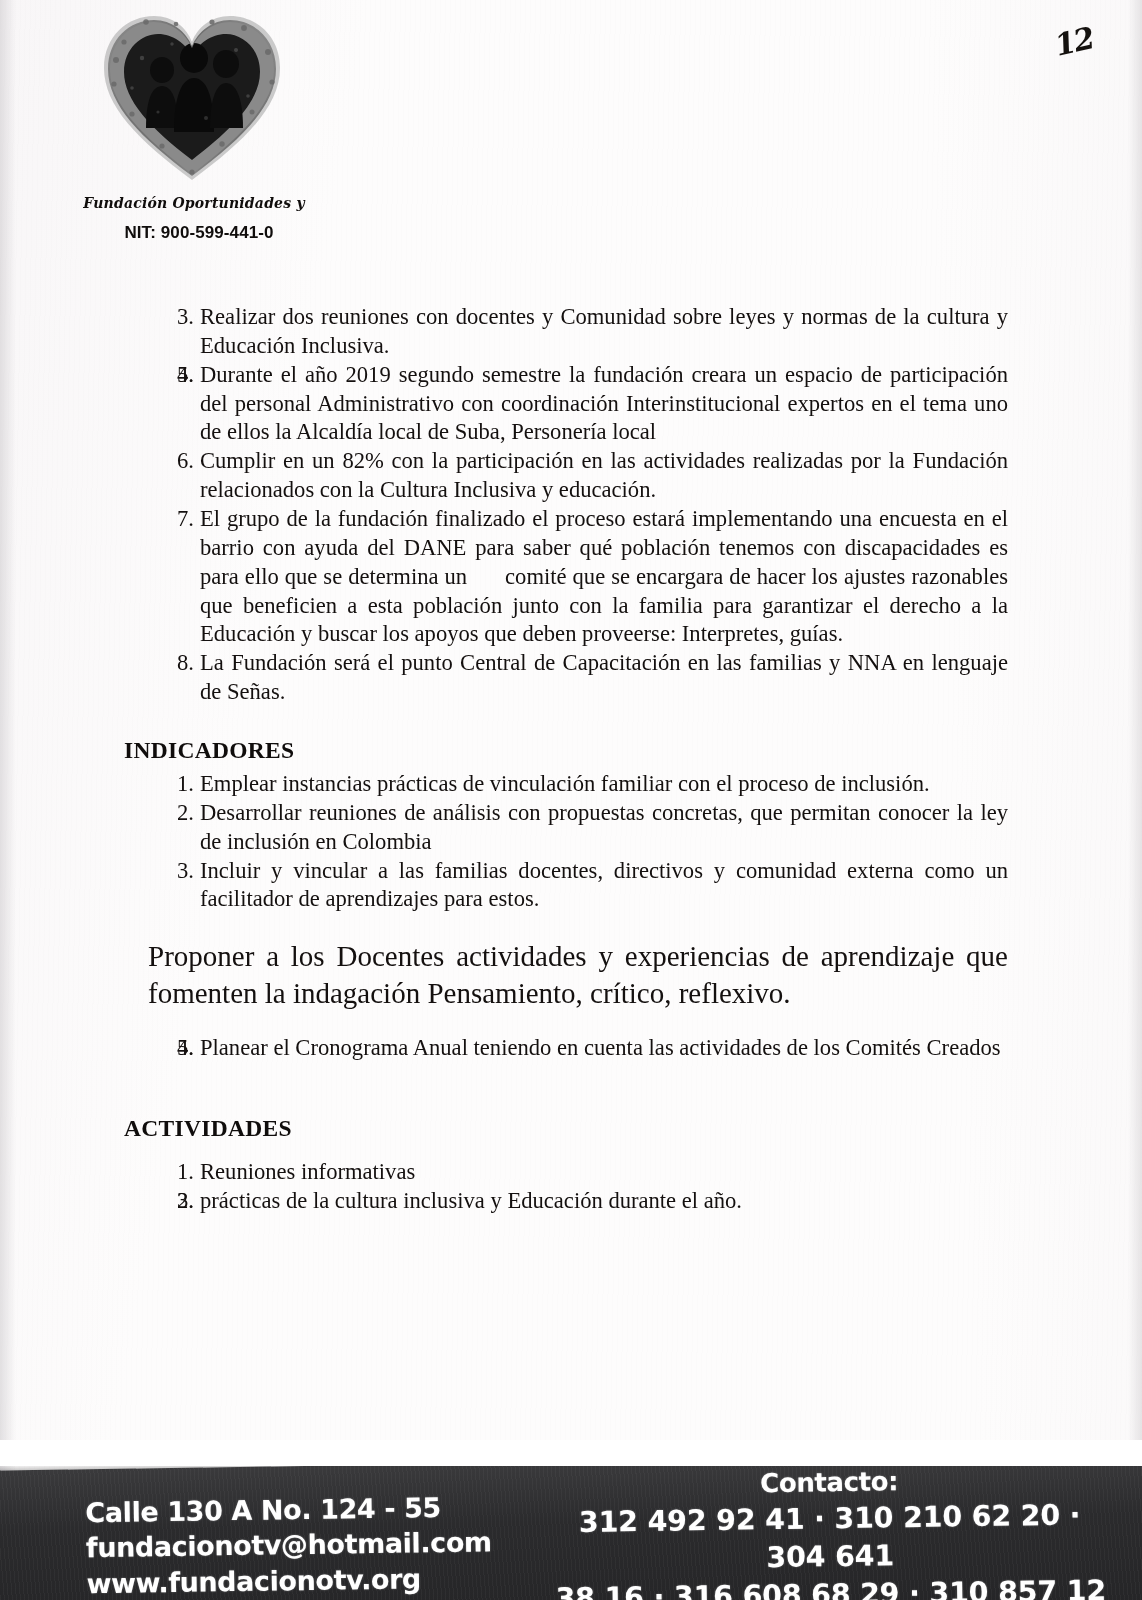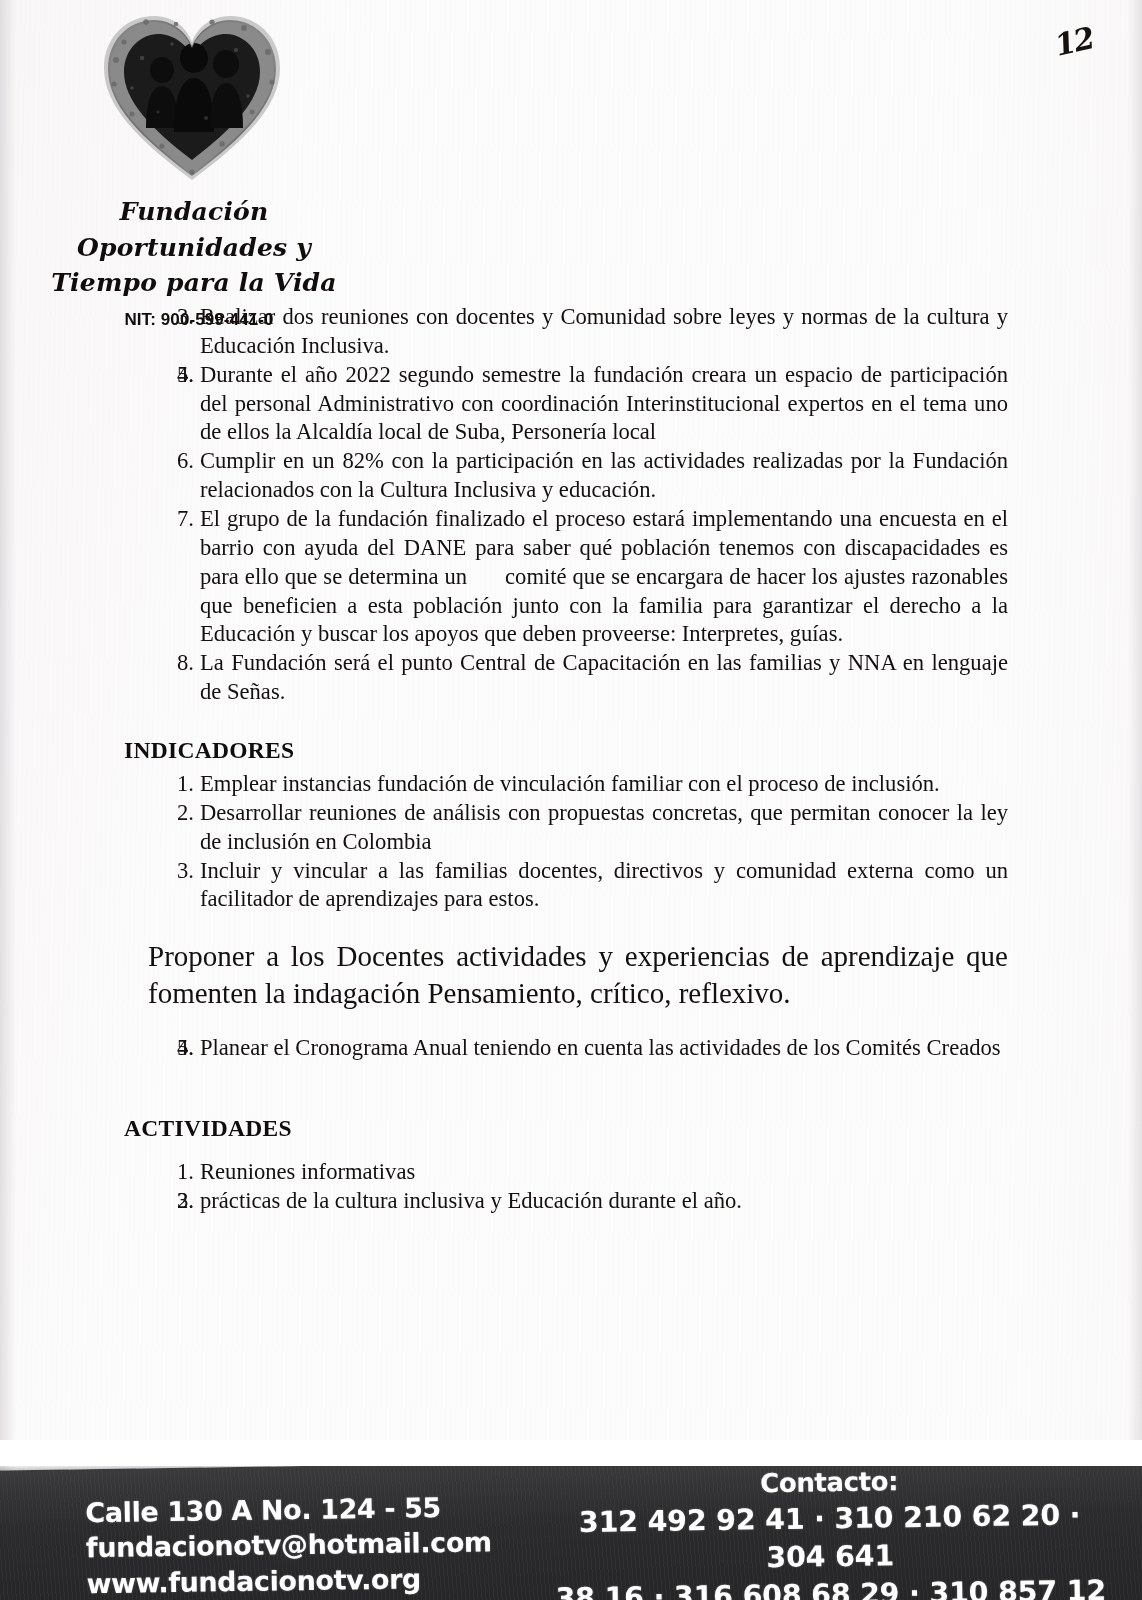--- a/index.html
+++ b/index.html
@@ -76,21 +76,21 @@
     height: 178px;
     margin: 0 auto;
   }
   .heart-svg { display: block; width: 180px; height: 178px; }
 
   .org-name {
     margin-top: 8px;
     font-family: "DejaVu Serif", serif;
     font-style: italic;
     font-weight: bold;
-    font-size: 25px;
+    font-size: 14px;
     line-height: 1.42;
     color: #100d0c;
     letter-spacing: .2px;
     padding-left: 4px;
   }
   .org-name .line2 { display: block; }
   .nit {
     margin-top: 9px;
     font-family: Liberation Sans, sans-serif;
     font-weight: bold;
@@ -280,59 +280,58 @@
           <circle cx="90" cy="164" r="2.6"></circle>
             <circle cx="60" cy="138" r="2.6"></circle>
           <circle cx="30" cy="106" r="2.6"></circle>
             <circle cx="12" cy="76" r="2.6"></circle>
         </g>
       </svg>
     </div>
 
     <div class="org-name">
       <span>Fundación Oportunidades y</span>
-      <span class="line2">Tiempo para la Vida</span>
     </div>
     <div class="nit">NIT: 900-599-441-0</div>
   </div>
 
   <div class="body-col">
 
     <ol class="num-list list-main">
       <li>
         <span class="marker">3.</span>
         <span>Realizar dos reuniones con docentes y Comunidad sobre leyes y normas de la cultura y Educación Inclusiva.</span>
       </li>
       <li>
         <span class="marker">4.</span>
       </li>
       <li>
         <span class="marker">5.</span>
-        <span>Durante el año 2022 segundo semestre la fundación creara un espacio de participación del personal Administrativo con coordinación Interinstitucional expertos en el tema uno de ellos la Alcaldía local de Suba, Personería local</span>
+        <span>Durante el año 2019 segundo semestre la fundación creara un espacio de participación del personal Administrativo con coordinación Interinstitucional expertos en el tema uno de ellos la Alcaldía local de Suba, Personería local</span>
       </li>
       <li>
         <span class="marker">6.</span>
         <span>Cumplir en un 82% con la participación en las actividades realizadas por la Fundación relacionados con la Cultura Inclusiva y educación.</span>
       </li>
       <li>
         <span class="marker">7.</span>
         <span>El grupo de la fundación finalizado el proceso estará implementando una encuesta en el barrio con ayuda del DANE para saber qué población tenemos con discapacidades es para ello que se determina un</span><span class="wide-space"></span><span>comité que se encargara de hacer los ajustes razonables que beneficien a esta población junto con la familia para garantizar el derecho a la Educación y buscar los apoyos que deben proveerse: Interpretes, guías.</span>
       </li>
       <li>
         <span class="marker">8.</span>
         <span>La Fundación será el punto Central de Capacitación en las familias y NNA en lenguaje de Señas.</span>
       </li>
     </ol>
 
     <div class="section-heading h-indicadores">INDICADORES</div>
 
     <ol class="num-list list-ind">
       <li>
         <span class="marker">1.</span>
-        <span>Emplear instancias fundación de vinculación familiar con el proceso de inclusión.</span>
+        <span>Emplear instancias prácticas de vinculación familiar con el proceso de inclusión.</span>
       </li>
       <li>
         <span class="marker">2.</span>
         <span>Desarrollar reuniones de análisis con propuestas concretas, que permitan conocer la ley de inclusión en Colombia</span>
       </li>
       <li>
         <span class="marker">3.</span>
         <span>Incluir y vincular a las familias docentes, directivos y comunidad externa como un facilitador de aprendizajes para estos.</span>
       </li>
     </ol>

